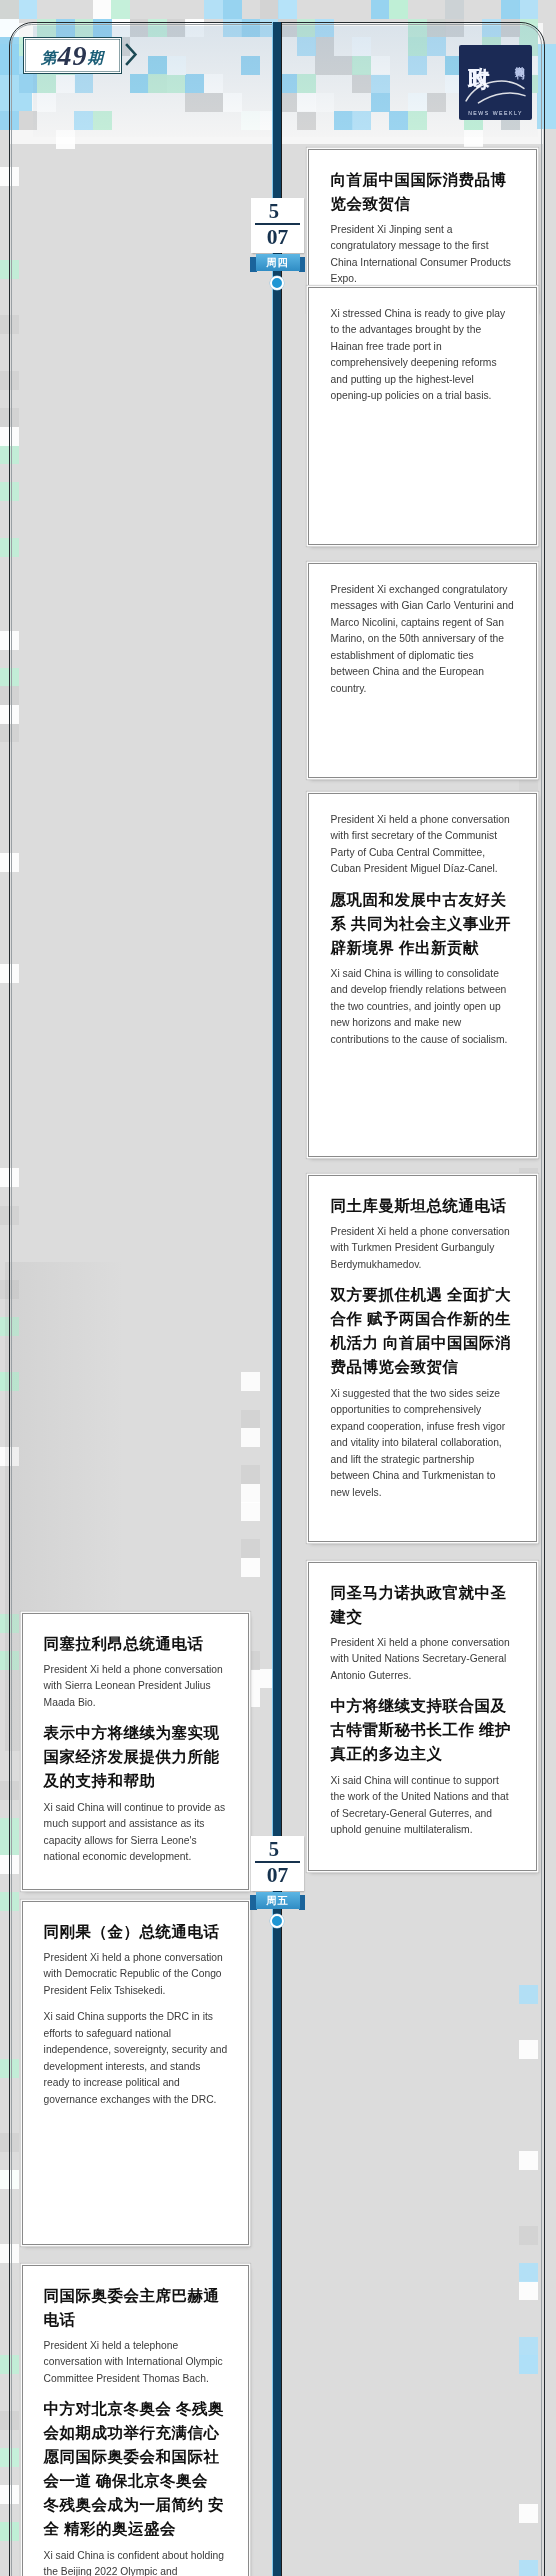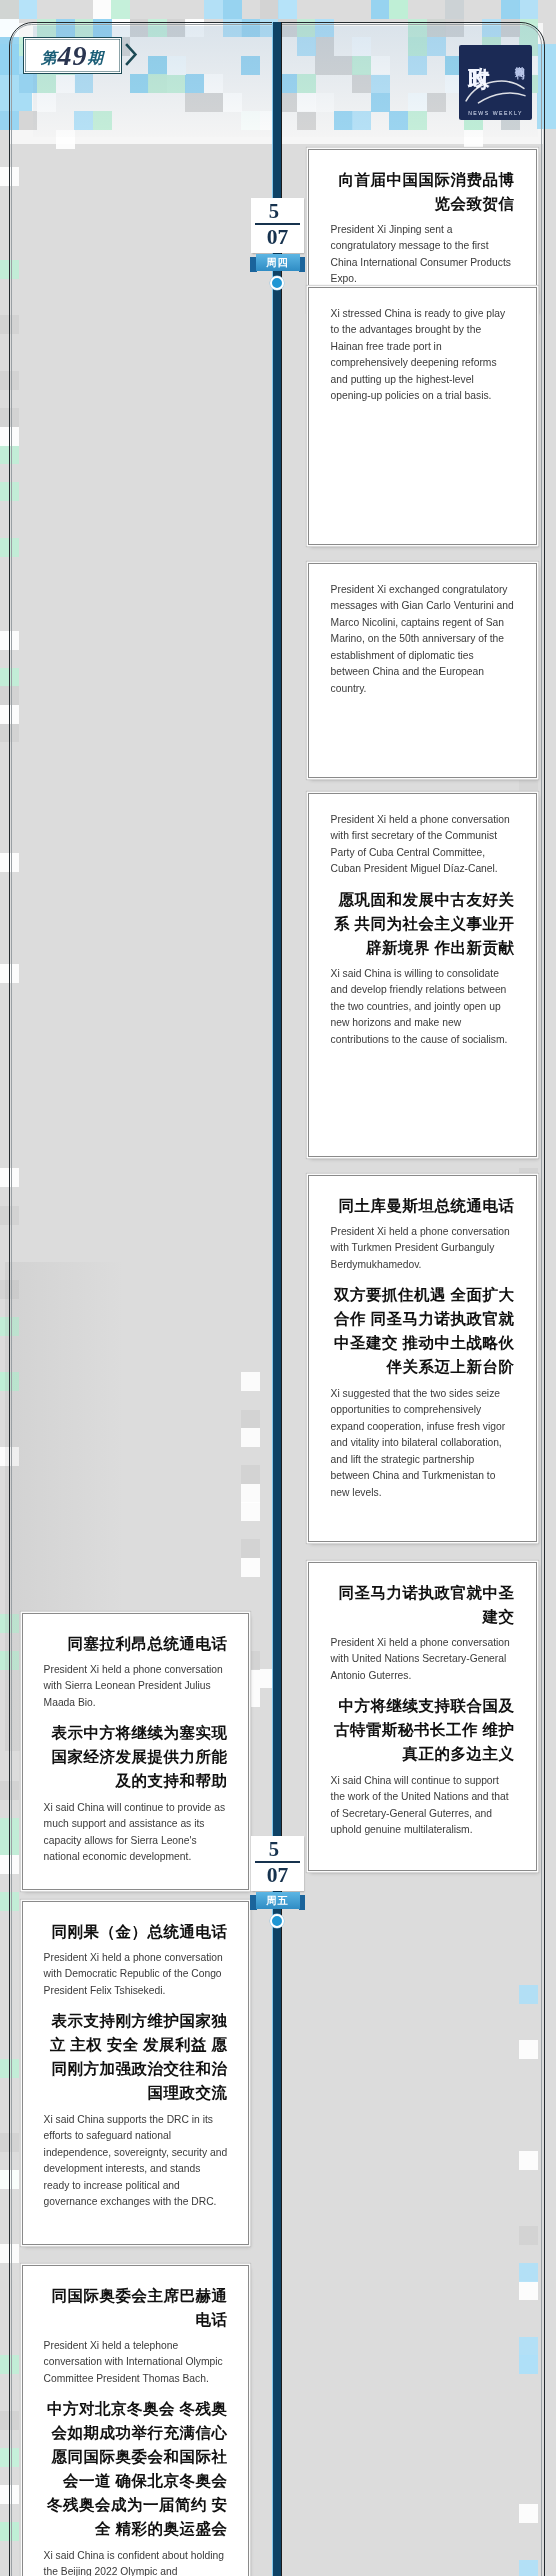--- a/index.html
+++ b/index.html
@@ -52,21 +52,21 @@
   .db-week{color:#fff;font-size:10.3px;font-weight:bold;letter-spacing:1px;}
   .tl-node{position:absolute;left:270px;width:10.3px;height:10.3px;border-radius:50%;z-index:5;
      background:#1e96d4;border:2.1px solid #fff;box-shadow:0 0 0 0.5px #8fc4e4;}
   
   .card{position:absolute;z-index:4;background:#fff;border:0.5px solid #8a8a8a;box-sizing:border-box;
      box-shadow:0 0 0 1.5px #fbfbfb,0 0 0 2.1px #b3b3b3,2.1px 2.6px 3.6px rgba(0,0,0,.18);
      padding:17.5px 21.6px 13.4px;}
   .card.right{left:308px;width:229px;}
   .card.left{left:22px;width:227px;padding:17.5px 20.6px 13.4px;}
   .card-title,.card-sub{font-family:"Liberation Serif","DejaVu Serif",serif;font-weight:bold;
-     font-size:15.5px;line-height:24px;letter-spacing:0.5px;color:#101010;margin:0 0 6.2px;text-align:right;}
+     font-size:15.5px;line-height:24px;letter-spacing:0.5px;color:#101010;margin:0 0 6.2px;}
   .card-sub{margin-top:4.1px;}
   .card-en{font-size:10.3px;line-height:16.5px;color:#3a3a3a;margin:0 0 10.3px;}
 </style>
 </head>
 <body>
 
 <div class="page">
 
   <div id="mosaic">
     <div class="decor-block" style="left:10.3px;top:23px;width:533px;height:121px;background:rgba(255,255,255,.75);"></div>
@@ -395,42 +395,41 @@
 
   <div class="card right" style="top:793px;min-height:364px;">
     <p class="card-en">President Xi held a phone conversation with first secretary of the Communist Party of Cuba Central Committee, Cuban President Miguel Díaz-Canel.</p>
     <p class="card-sub">愿巩固和发展中古友好关系 共同为社会主义事业开辟新境界 作出新贡献</p>
     <p class="card-en">Xi said China is willing to consolidate and develop friendly relations between the two countries, and jointly open up new horizons and make new contributions to the cause of socialism.</p>
   </div>
 
   <div class="card right" style="top:1175px;min-height:367px;">
     <p class="card-title">同土库曼斯坦总统通电话</p>
     <p class="card-en">President Xi held a phone conversation with Turkmen President Gurbanguly Berdymukhamedov.</p>
-    <p class="card-sub">双方要抓住机遇 全面扩大合作 同圣马力诺执政官就中圣建交 推动中土战略伙伴关系迈上新台阶</p>
+    <p class="card-sub">双方要抓住机遇 全面扩大合作 赋予两国合作新的生机活力 向首届中国国际消费品博览会致贺信</p>
     <p class="card-en">Xi suggested that the two sides seize opportunities to comprehensively expand cooperation, infuse fresh vigor and vitality into bilateral collaboration, and lift the strategic partnership between China and Turkmenistan to new levels.</p>
   </div>
 
   <div class="card right" style="top:1562px;min-height:309px;">
     <p class="card-title">同圣马力诺执政官就中圣建交</p>
     <p class="card-en">President Xi held a phone conversation with United Nations Secretary-General Antonio Guterres.</p>
     <p class="card-sub">中方将继续支持联合国及古特雷斯秘书长工作 维护真正的多边主义</p>
     <p class="card-en">Xi said China will continue to support the work of the United Nations and that of Secretary-General Guterres, and uphold genuine multilateralism.</p>
   </div>
 
   <div class="card left" style="top:1613px;min-height:275px;">
     <p class="card-title">同塞拉利昂总统通电话</p>
     <p class="card-en">President Xi held a phone conversation with Sierra Leonean President Julius Maada Bio.</p>
     <p class="card-sub">表示中方将继续为塞实现国家经济发展提供力所能及的支持和帮助</p>
     <p class="card-en">Xi said China will continue to provide as much support and assistance as its capacity allows for Sierra Leone's national economic development.</p>
   </div>
 
   <div class="card left" style="top:1901px;min-height:344px;">
     <p class="card-title">同刚果（金）总统通电话</p>
     <p class="card-en">President Xi held a phone conversation with Democratic Republic of the Congo President Felix Tshisekedi.</p>
-    <p class="card-sub">表示支持刚方维护国家独立 主权 安全 发展利益 愿同刚方加强政治交往和治国理政交流</p>
     <p class="card-en">Xi said China supports the DRC in its efforts to safeguard national independence, sovereignty, security and development interests, and stands ready to increase political and governance exchanges with the DRC.</p>
   </div>
 
   <div class="card left" style="top:2265px;min-height:476px;">
     <p class="card-title">同国际奥委会主席巴赫通电话</p>
     <p class="card-en">President Xi held a telephone conversation with International Olympic Committee President Thomas Bach.</p>
     <p class="card-sub">中方对北京冬奥会 冬残奥会如期成功举行充满信心 愿同国际奥委会和国际社会一道 确保北京冬奥会 冬残奥会成为一届简约 安全 精彩的奥运盛会</p>
     <p class="card-en">Xi said China is confident about holding the Beijing 2022 Olympic and Paralympic Winter Games on schedule, adding that the country is ready to work with the IOC and the international community to ensure that the Games will be simple, safe and wonderful Olympic events.</p>
   </div>
 

